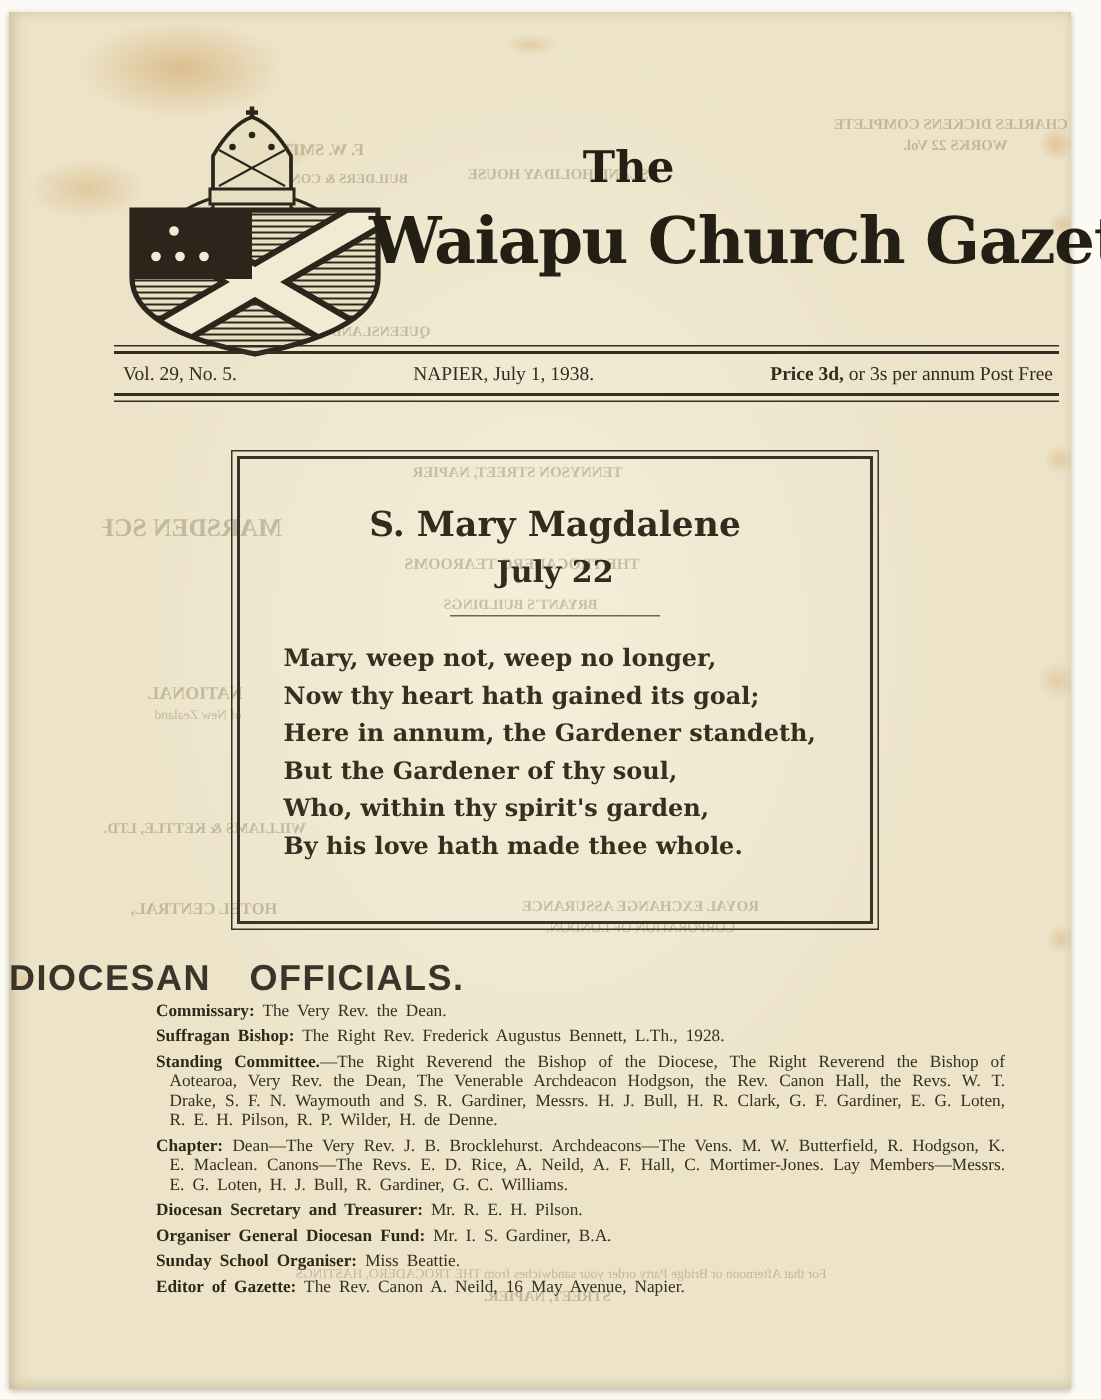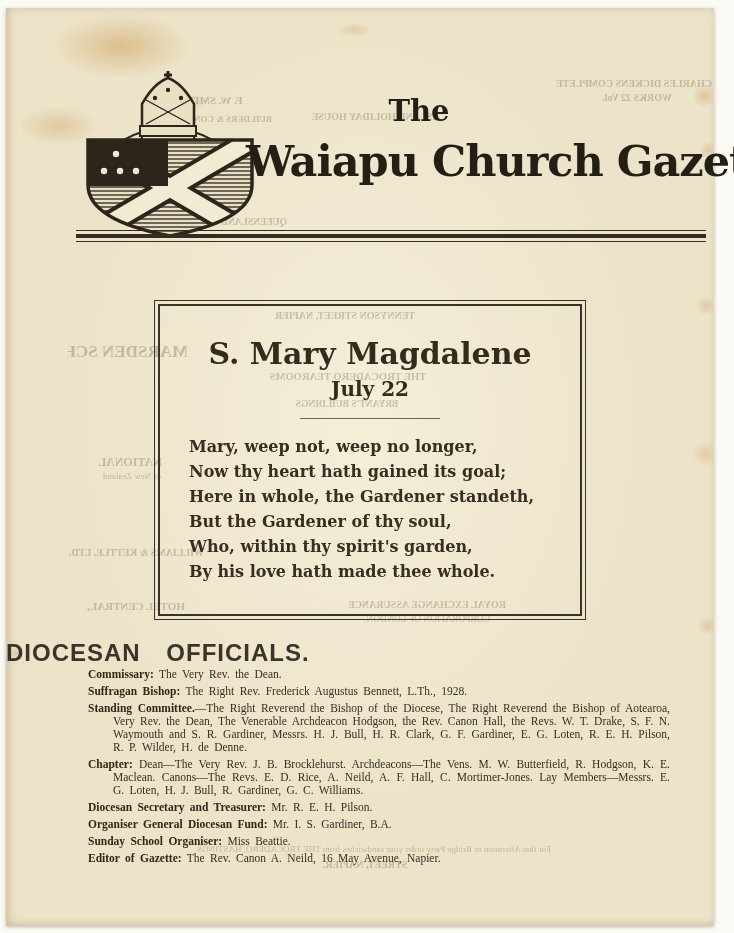--- a/index.html
+++ b/index.html
@@ -73,21 +73,21 @@
   .dateline .mid{flex:0 0 auto;}
   .dateline .lead{font-weight:bold;}
   
   .feature-box{
     position:absolute;left:152px;top:296px;width:420px;height:308px;z-index:2;
     border:2px solid #3a332a;outline:1px solid #3a332a;outline-offset:3px;
     text-align:center;
   }
   .feature-title{
     margin-top:30px;font-family:"DejaVu Serif", serif;font-weight:bold;
-    font-size:30px;color:#332b1e;
+    font-size:23px;color:#332b1e;
   }
   .feature-date{
     margin-top:6px;font-family:"DejaVu Serif", serif;font-weight:bold;
     font-size:20px;color:#332b1e;
   }
   .feature-divider{width:140px;border:0;border-top:1.5px solid #6e6454;margin:17px auto 15px;}
   .poem{
     text-align:left;margin-left:29px;
     font-family:"DejaVu Serif", serif;font-weight:bold;font-size:16px;
     line-height:25px;color:#362e20;
@@ -96,21 +96,21 @@
   .officials-heading{
     position:absolute;left:0;top:631px;width:620px;text-align:left;z-index:2;
     font-family:"Liberation Sans", sans-serif;font-weight:bold;font-size:24px;
     letter-spacing:1px;word-spacing:18px;color:#3a342b;
   }
   .officials{
     position:absolute;left:82px;top:660px;width:582px;z-index:2;
     font-size:11.5px;line-height:13px;color:#352f24;word-spacing:2.5px;
   }
   .entry{margin-bottom:4px;padding-left:25px;text-indent:-25px;text-align:justify;}
-  .entry b{color:#2e2819;}
+  .entry b{color:#2e2819;margin-left:16px;}
 </style>
 </head>
 <body>
 
 <div class="paper">
 
   <span class="bt bt0 b">CHARLES DICKENS COMPLETE</span>
   <span class="bt bt1 b">WORKS 22 Vol.</span>
   <span class="bt bt2 b">F. W. SMITH</span>
   <span class="bt bt3 b">BUILDERS &amp; CONTRACTORS</span>
@@ -167,31 +167,36 @@
       <circle cx="56" cy="101" r="3.2" fill="#f2ebd4"></circle>
     </g>
     <path d="M8,70 H172 V115 Q172,150 90,166 Q8,150 8,115 Z" fill="none" stroke="#2b251b" stroke-width="3.5"></path>
   </svg>
 
   <div class="the-word">The</div>
   <div class="gazette-title">Waiapu Church Gazette.</div>
 
   <div class="dateline-block">
     <div class="rule-top"></div>
+    <div class="dateline">
+      <span>Vol. 29, No. 5.</span>
+      <span class="mid">NAPIER, July 1, 1938.</span>
+      <span><b class="lead">Price 3d,</b><span> or 3s per annum Post Free</span></span>
+    </div>
     <div class="rule-bottom"></div>
   </div>
 
   <div class="feature-box">
     <div class="feature-title">S. Mary Magdalene</div>
     <div class="feature-date">July 22</div>
     <hr class="feature-divider">
     <div class="poem">
       <div>Mary, weep not, weep no longer,</div>
       <div>Now thy heart hath gained its goal;</div>
-      <div>Here in whole, the Gardener standeth,</div>
+      <div>Here in annum, the Gardener standeth,</div>
       <div>But the Gardener of thy soul,</div>
       <div>Who, within thy spirit's garden,</div>
       <div>By his love hath made thee whole.</div>
     </div>
   </div>
 
   <div class="officials-heading">DIOCESAN OFFICIALS.</div>
   <div class="officials">
     <div class="entry"><b>Commissary:</b><span> The Very Rev. the Dean.</span></div>
     <div class="entry"><b>Suffragan Bishop:</b><span> The Right Rev. Frederick Augustus Bennett, L.Th., 1928.</span></div>

